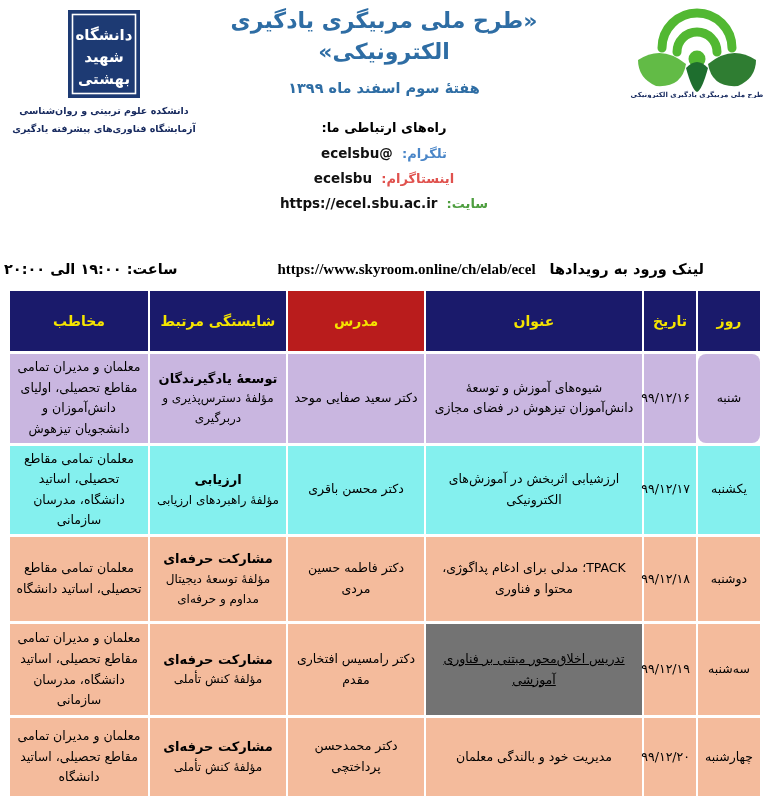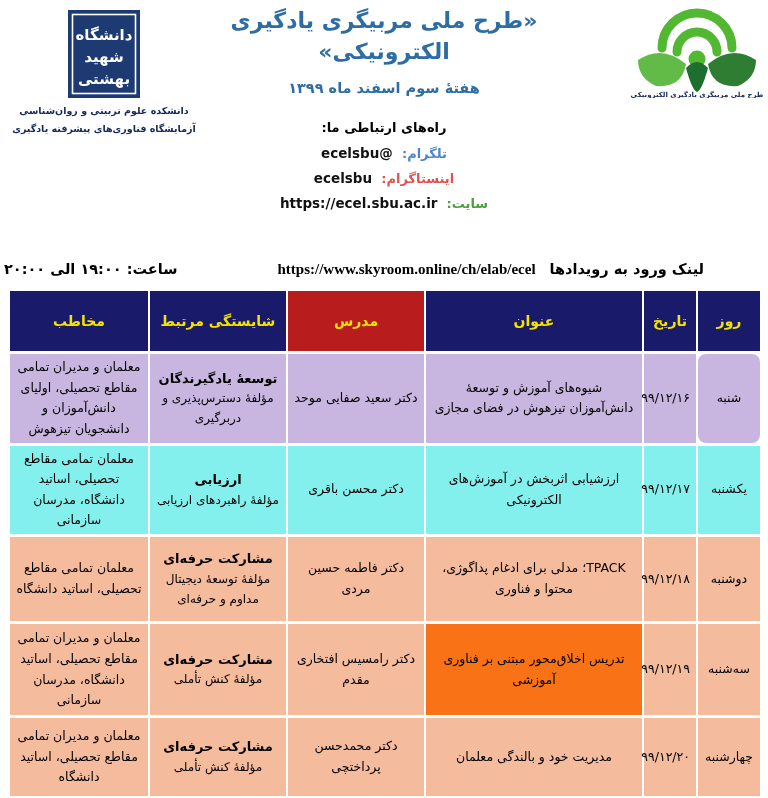--- a/index.html
+++ b/index.html
@@ -164,21 +164,21 @@
       <td style="background-color: rgb(244, 187, 156);">دکتر فاطمه حسین مردی</td>
       <td style="background-color: rgb(244, 187, 156);">
         <div class="comp-main">مشارکت حرفه‌ای</div>
         <div class="comp-sub">مؤلفۀ توسعۀ دیجیتال مداوم و حرفه‌ای</div>
       </td>
       <td style="background-color: rgb(244, 187, 156);">معلمان تمامی مقاطع تحصیلی، اساتید دانشگاه</td>
     </tr>
     <tr class="r3">
       <td style="background-color: rgb(244, 187, 156);">سه‌شنبه</td>
       <td style="background-color: rgb(244, 187, 156);">۹۹/۱۲/۱۹</td>
-      <td style="background-color: #f97316;">تدریس اخلاق‌محور مبتنی بر فناوری آموزشی</td>
+      <td style="background-color: #737373; text-decoration: underline;">تدریس اخلاق‌محور مبتنی بر فناوری آموزشی</td>
       <td style="background-color: rgb(244, 187, 156);">دکتر رامسیس افتخاری مقدم</td>
       <td style="background-color: rgb(244, 187, 156);">
         <div class="comp-main">مشارکت حرفه‌ای</div>
         <div class="comp-sub">مؤلفۀ کنش تأملی</div>
       </td>
       <td style="background-color: rgb(244, 187, 156);">معلمان و مدیران تمامی مقاطع تحصیلی، اساتید دانشگاه، مدرسان سازمانی</td>
     </tr>
     <tr class="r4">
       <td style="background-color: rgb(244, 187, 156);">چهارشنبه</td>
       <td style="background-color: rgb(244, 187, 156);">۹۹/۱۲/۲۰</td>

